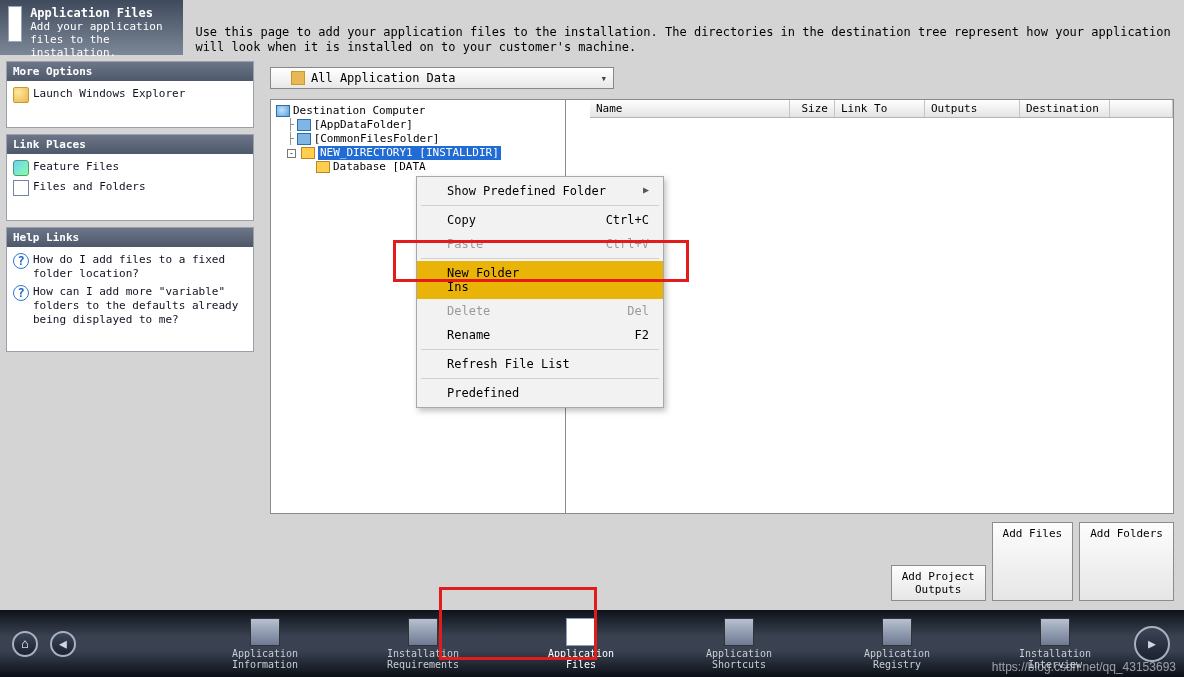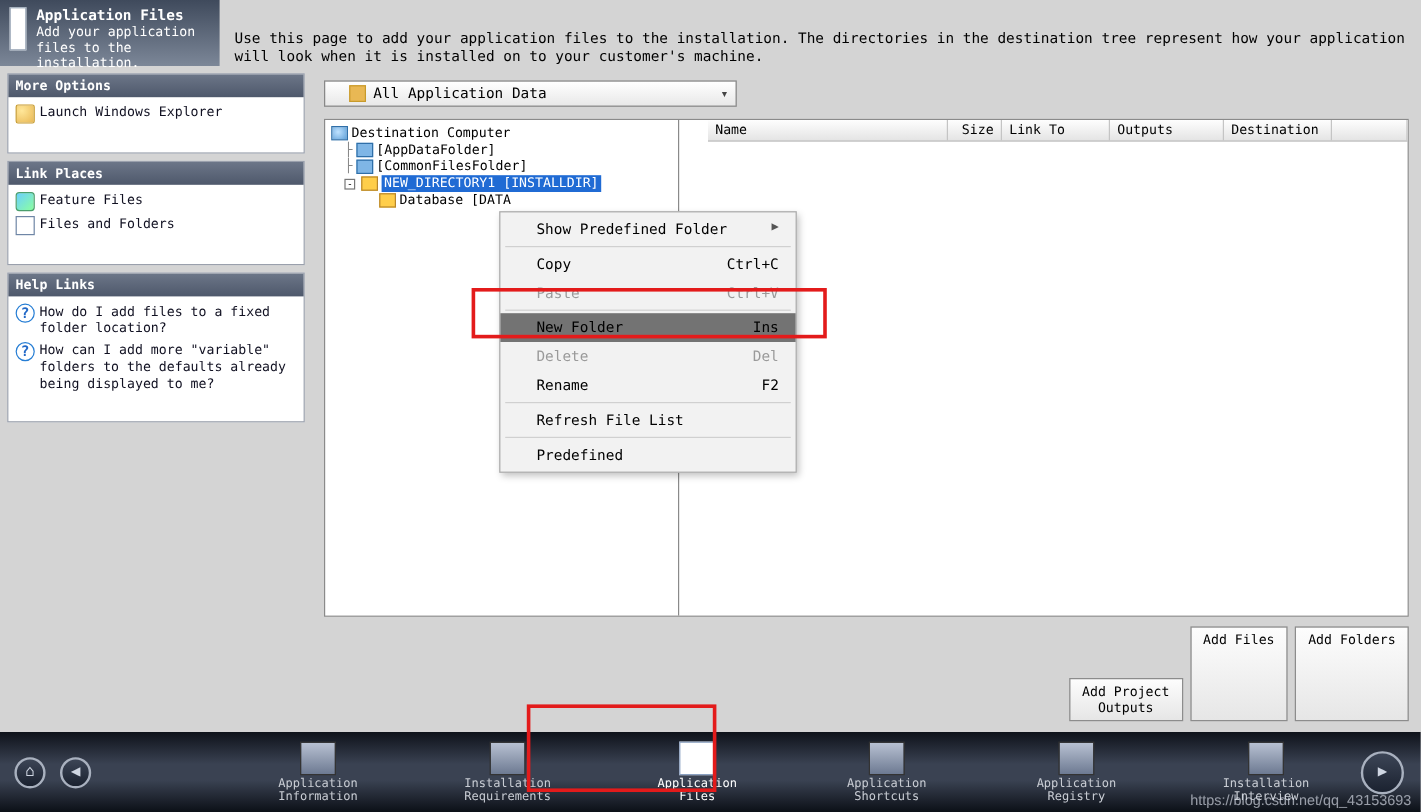--- a/index.html
+++ b/index.html
@@ -42,21 +42,21 @@
 .tog { width:9px;height:9px;border:1px solid #777; color:#000; font-size:8px; line-height:7px; text-align:center; margin-right:2px; background:#fff;}
 
 .grid { flex:1; position:relative; }
 .grid-hd { display:flex; background:linear-gradient(#fefefe,#e4e4e4); border-bottom:1px solid #b4b4b4; height:18px; font-size:11px;}
 .grid-hd > div { border-right:1px solid #c4c4c4; padding:2px 6px; color:#000;}
 
 
 .ctx { position:absolute; left:416px; top:176px; width:248px; background:#f2f2f2; border:1px solid #a8a8a8; box-shadow:2px 3px 6px rgba(0,0,0,.25); padding:2px 0; font-family:"Segoe UI",sans-serif; font-size:12px; z-index:50;}
 .ctx-i { display:flex; justify-content:space-between; padding:5px 14px 5px 30px; color:#000; }
 .ctx-i.dis { color:#9a9a9a;}
-.ctx-i.hl  { background:#737373;}
+.ctx-i.hl  { background:#eab308;flex-direction:column;}
 .ctx-i .arw { color:#555; font-size:10px;}
 .ctx hr { border:none; border-top:1px solid #d0d0d0; margin:2px 4px;}
 
 
 .red-box { position:absolute; border:3px solid #e31b1b; z-index:80; pointer-events:none;}
 
 
 .btn-row { display:flex; justify-content:flex-end; gap:6px; margin-top:8px;}
 .btn { background:linear-gradient(#fdfdfd,#e6e6e6); border:1px solid #8c8c8c; padding:4px 10px; font-size:11px; text-align:center; min-width:72px; cursor:pointer; line-height:13px;}
 

